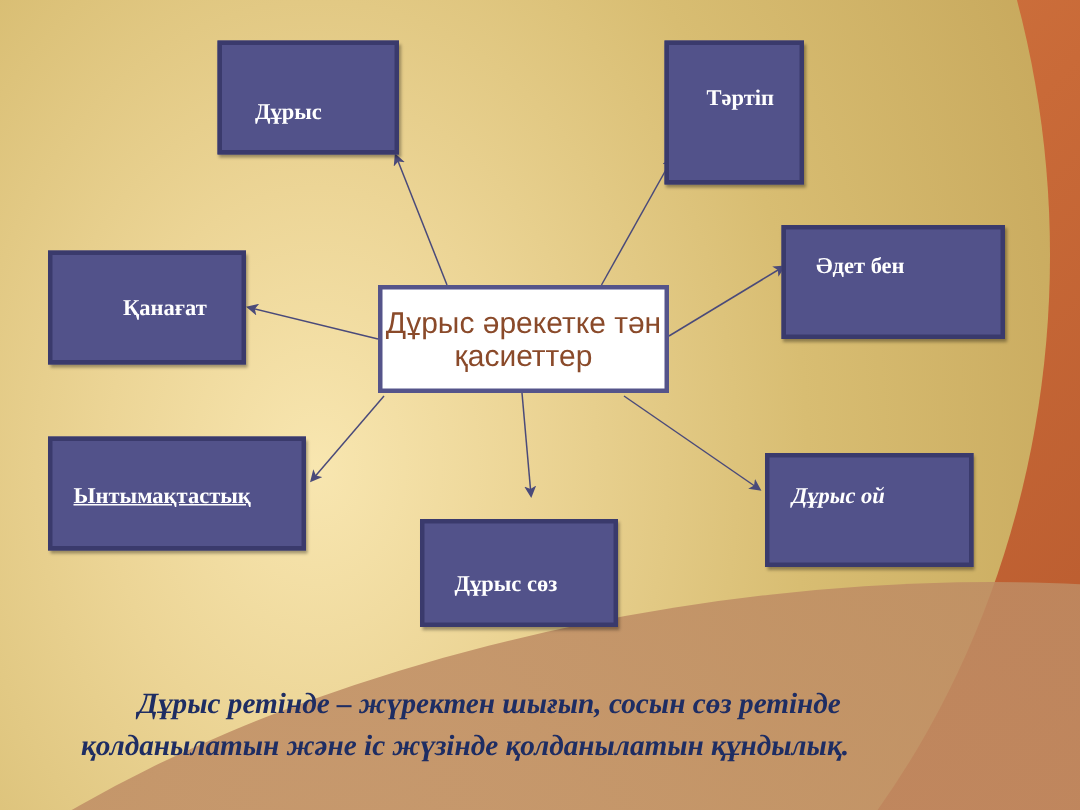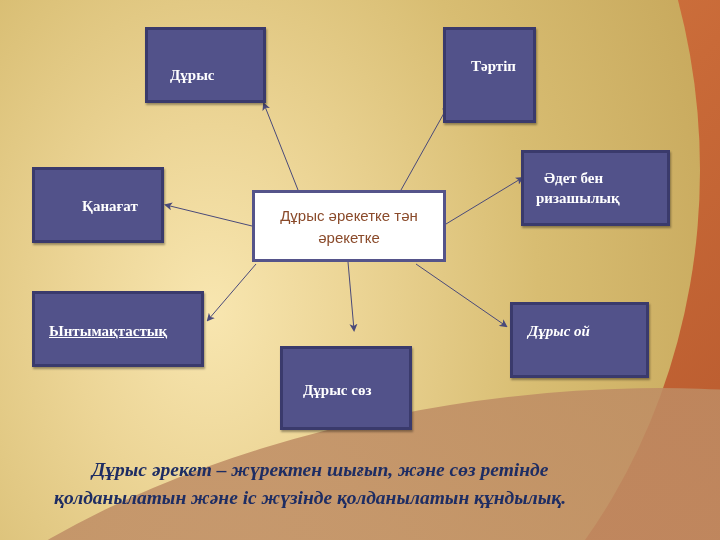--- a/index.html
+++ b/index.html
@@ -34,21 +34,21 @@
       border: 3px solid #3a3a6c;
       box-shadow: 1px 2px 2px rgba(0,0,0,0.35);
       color: #ffffff; font-weight: bold; font-size: 15px;
       font-family: "Liberation Serif", serif;
     }
     .box span { position: absolute; white-space: nowrap; line-height: 19px; }
     .center-box {
       position: absolute; box-sizing: border-box;
       left: 252px; top: 190px; width: 194px; height: 72px;
       background: #ffffff; border: 3px solid #55548a;
-      color: #8a4a2a; font-family: "Liberation Sans", sans-serif; font-size: 15px;
+      color: #8a4a2a; font-family: "Liberation Sans", sans-serif; font-size: 20px;
       text-align: center; line-height: 22px; padding-top: 12px;
     }
     .caption {
       position: absolute; left: 40px; top: 456px; width: 640px;
       font-family: "Liberation Serif", serif; font-style: italic; font-weight: bold;
       font-size: 19.5px; color: #1e2d63; line-height: 28px;
     }
     .caption .l1 { display: block; padding-left: 52px; }
     .caption .l2 { display: block; padding-left: 14px; }
   </style>
@@ -80,41 +80,40 @@
   <div class="box" style="left:145px;top:27px;width:121px;height:76px;">
     <span style="left:22px;top:36px;">Дұрыс</span>
   </div>
 
   <div class="box" style="left:443px;top:27px;width:93px;height:96px;">
     <span style="left:25px;top:27px;">Тәртіп</span>
   </div>
 
   <div class="box" style="left:521px;top:150px;width:149px;height:76px;">
     <span style="left:20px;top:16px;">Әдет бен</span>
-    <span style="left:12px;top:36px;">ризашылық</span>
   </div>
 
   <div class="box" style="left:32px;top:167px;width:132px;height:76px;">
     <span style="left:25px;top:27px;margin-left:22px;">Қанағат</span>
   </div>
 
   <div class="box" style="left:32px;top:291px;width:172px;height:76px;">
     <span style="left:14px;top:28px;text-decoration:underline;">Ынтымақтастық</span>
   </div>
 
-  <div class="box" style="left:280px;top:346px;width:132px;height:84px;">
+  <div class="box" style="left:280px;top:346px;width:132px;height:72px;">
     <span style="left:20px;top:32px;">Дұрыс сөз</span>
   </div>
 
   <div class="box" style="left:510px;top:302px;width:139px;height:76px;">
     <span style="left:15px;top:17px;font-style:italic;">Дұрыс ой</span>
   </div>
 
   <div class="center-box">
     <div>Дұрыс әрекетке тән</div>
-    <div>әрекетке</div>
+    <div>қасиеттер</div>
   </div>
 
   <div class="caption">
-    <span class="l1">Дұрыс әрекет – жүректен шығып, және сөз ретінде</span>
+    <span class="l1">Дұрыс ретінде – жүректен шығып, сосын сөз ретінде</span>
     <span class="l2">қолданылатын және іс жүзінде қолданылатын құндылық.</span>
   </div>
 </div>
 
 </body></html>

